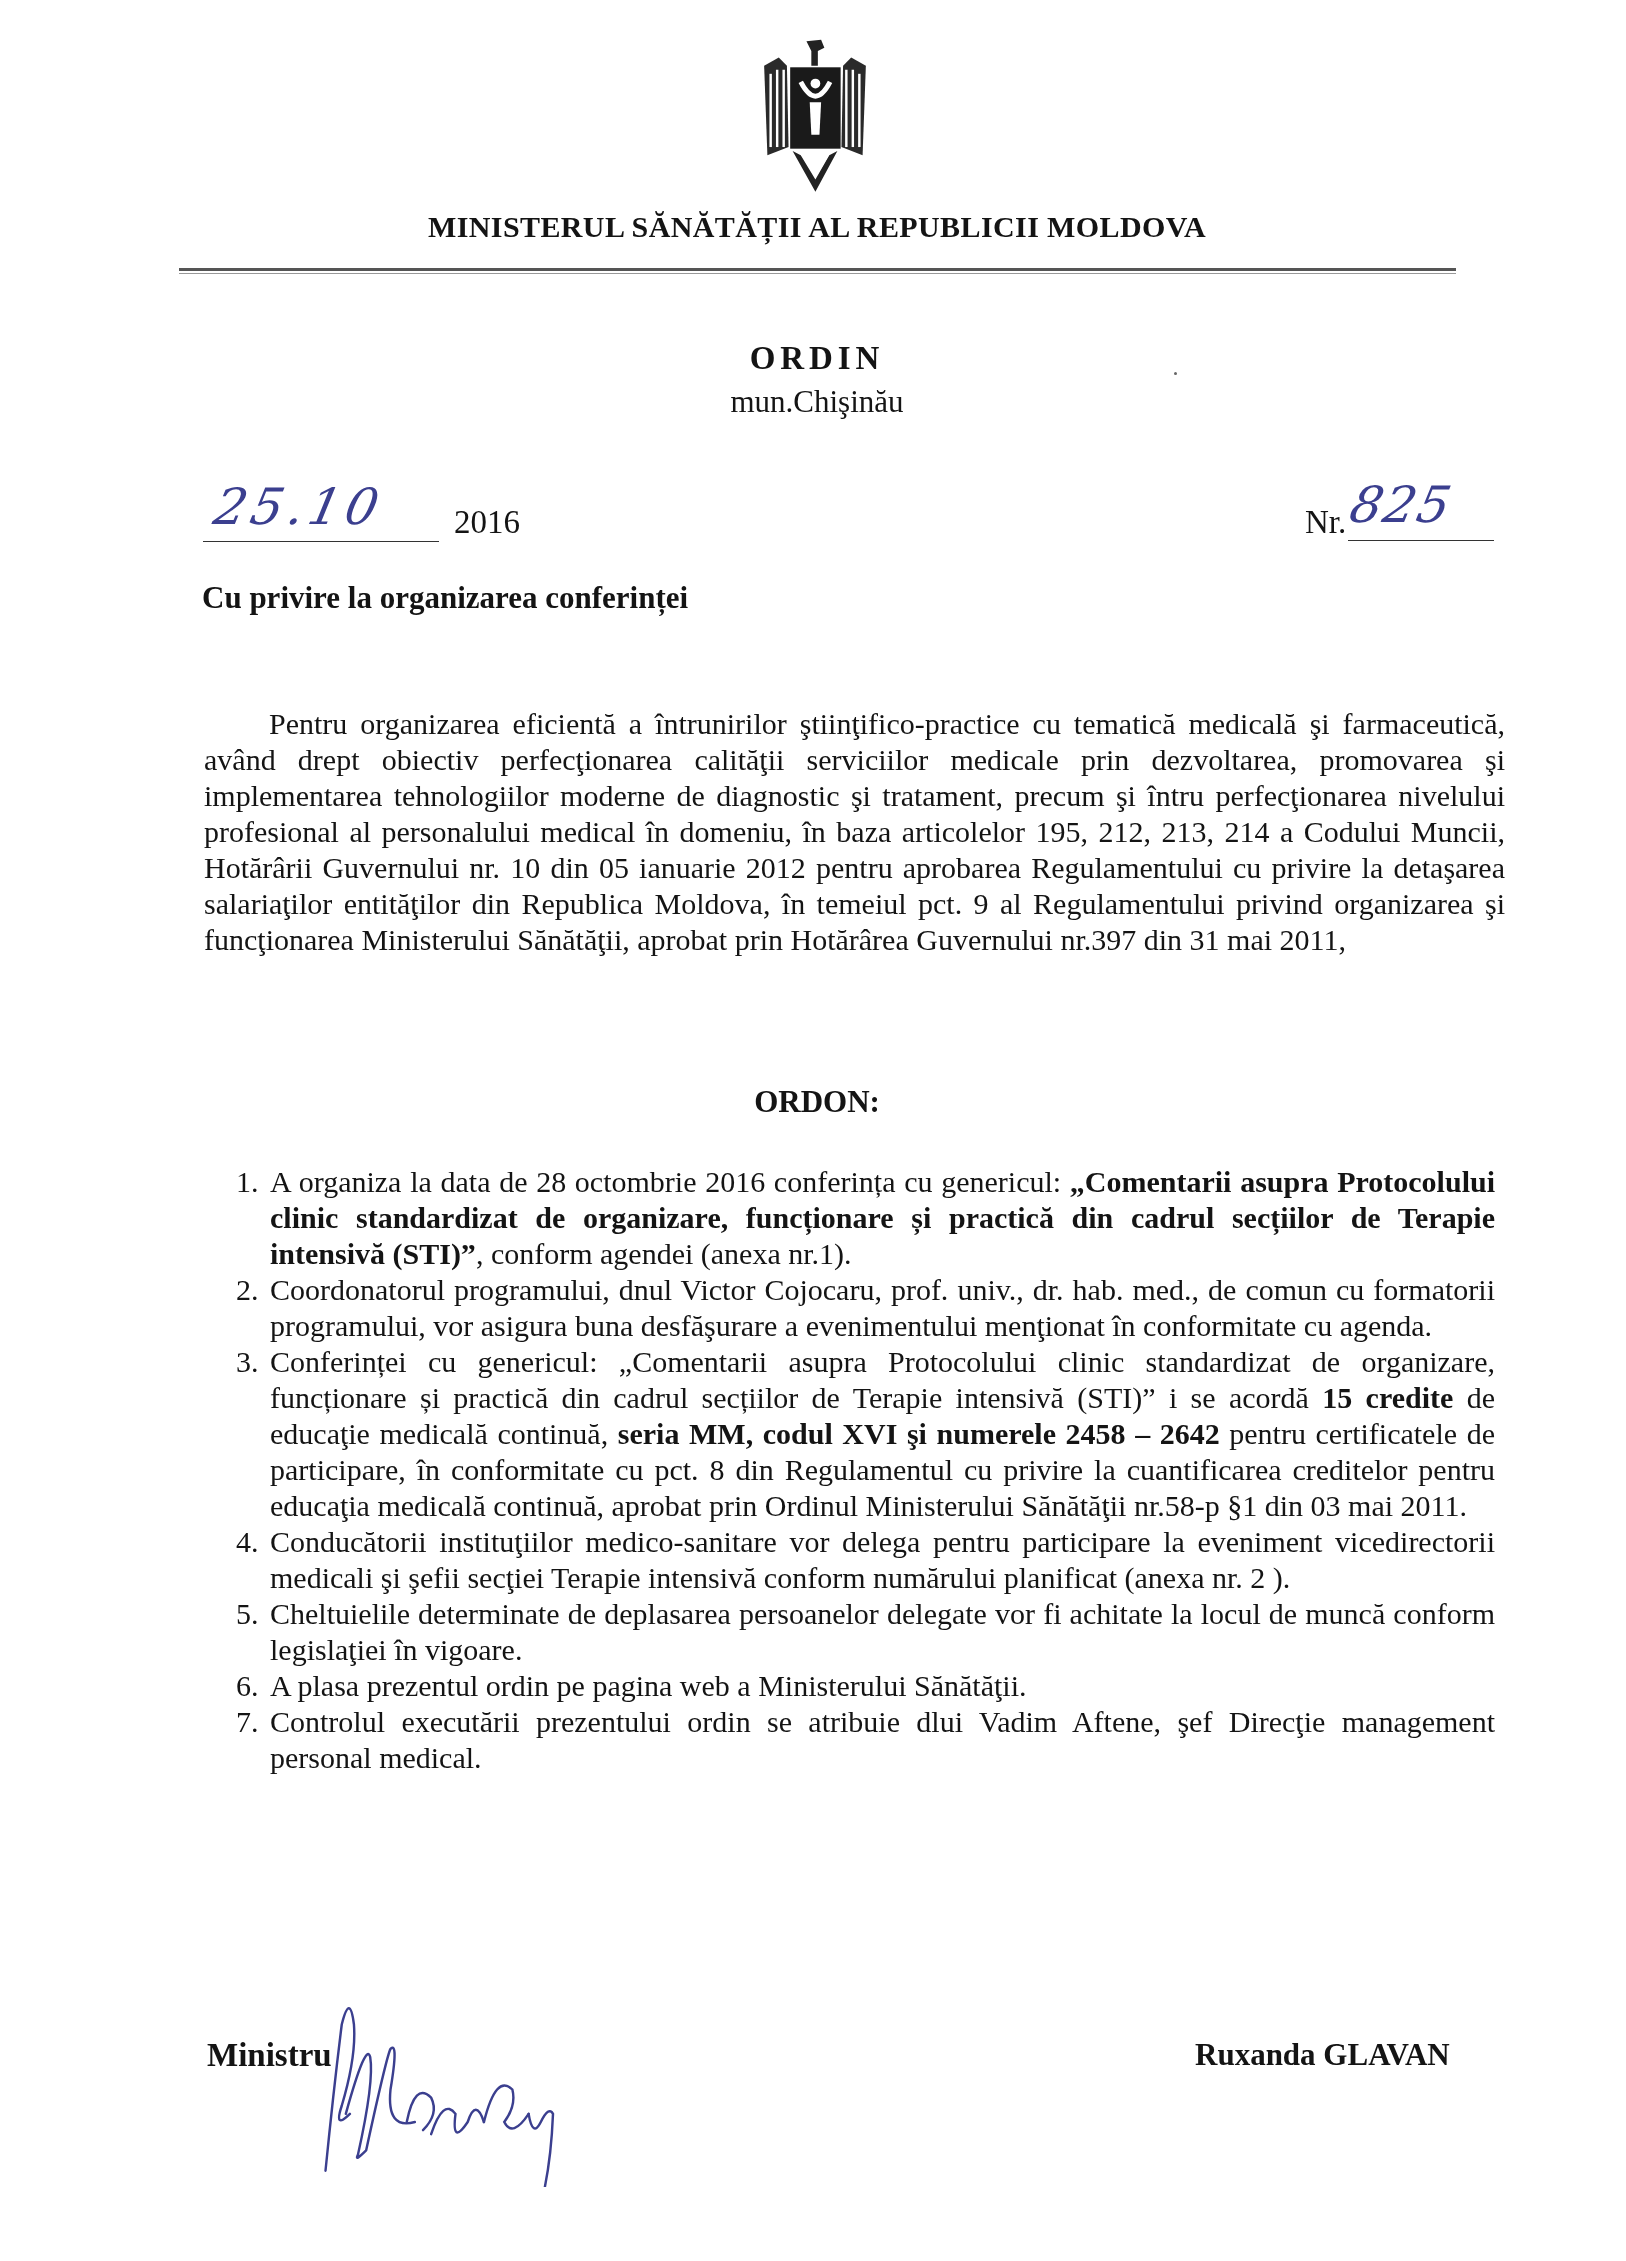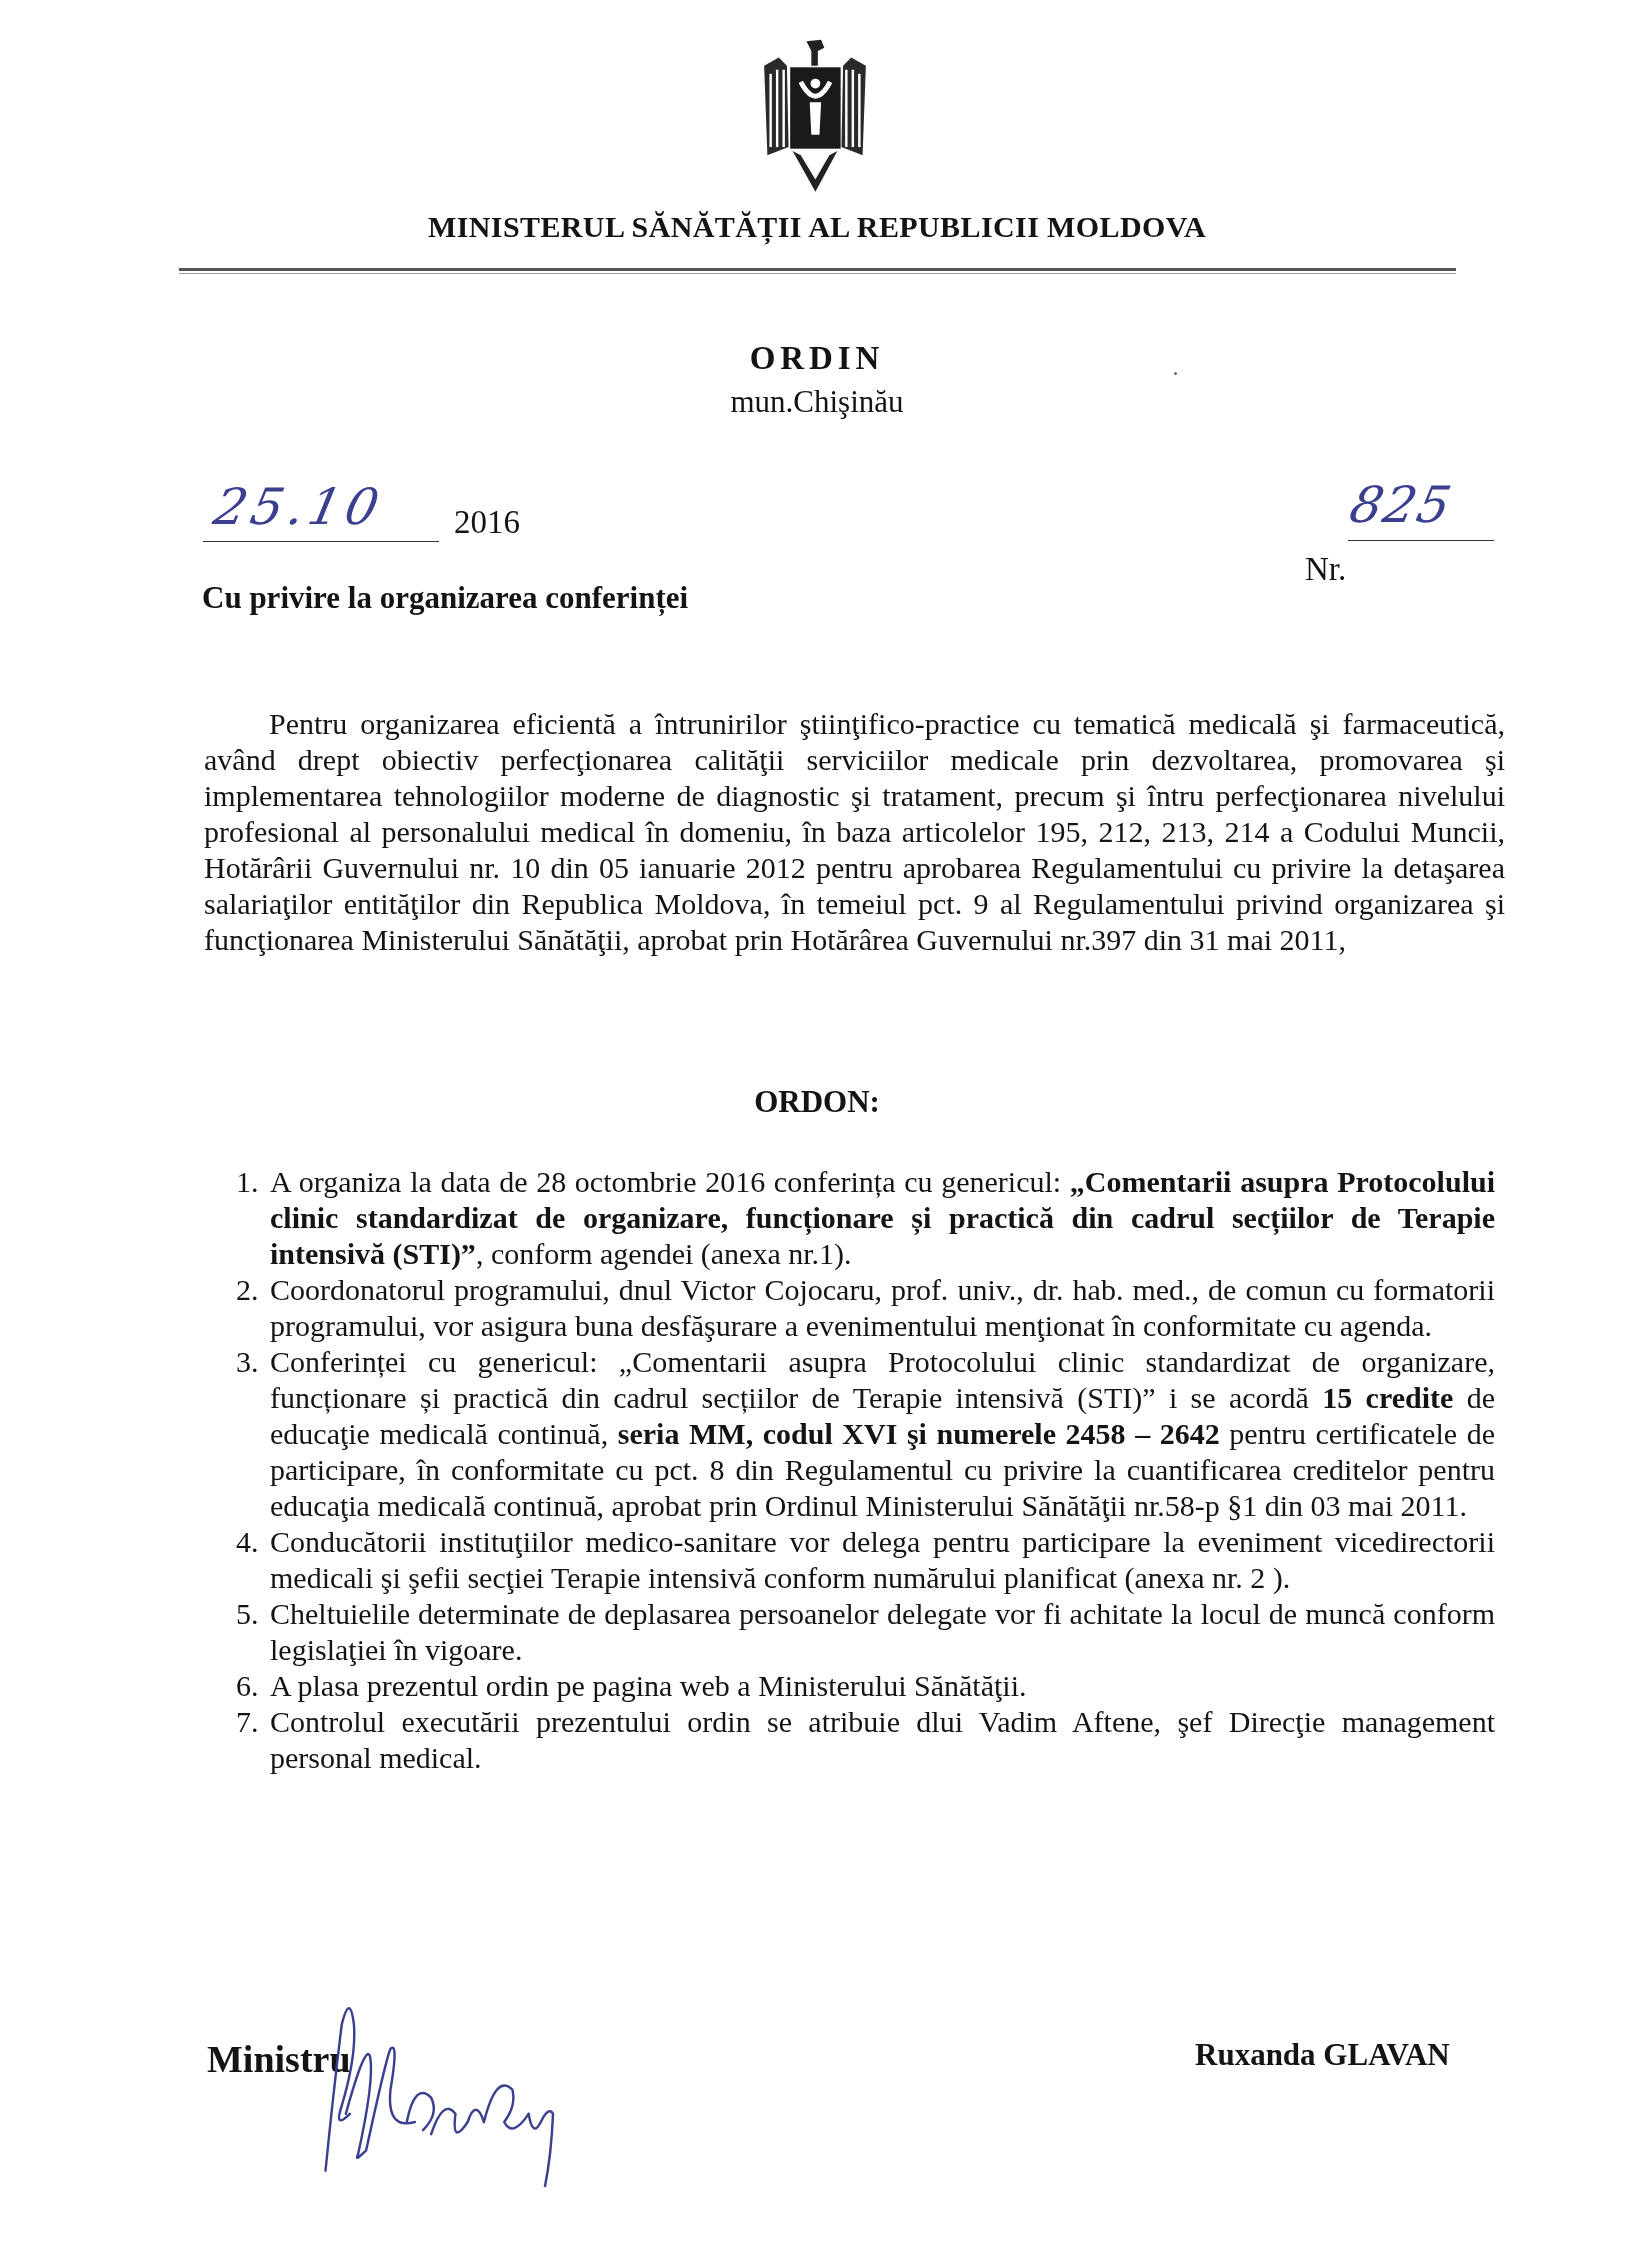--- a/index.html
+++ b/index.html
@@ -66,21 +66,20 @@
       letter-spacing: 4.9px;
       transform: skewX(-12deg);
     }
     .date-year {
       left: 454px; top: 504px;
       font-size: 33px;
     }
     .nr-label {
       left: 1305px; top: 504px;
       font-size: 33px;
-      margin-top: 47px;
     }
     .nr-line {
       left: 1348px; top: 540px; width: 146px; height: 0;
       border-top: 1.6px solid #333;
     }
     .nr-handwritten {
       left: 1351px; top: 476px;
       font-family: "DejaVu Serif", serif;
       font-style: italic;
       font-size: 50px;
@@ -126,21 +125,21 @@
     }
     .orders .num {
       position: absolute;
       left: 0; top: 0;
     }
     .b { font-weight: bold; }
 
     
     .sig-role {
       left: 207px; top: 2037px;
-      font-size: 38px; font-weight: bold;
+      font-size: 33px; font-weight: bold;
     }
     .sig-name {
       left: 1195px; top: 2037px;
       font-size: 31px; font-weight: bold;
     }
     .signature {
       left: 309px; top: 1992px; width: 293px; height: 195px;
     }
   </style>
 </head>

